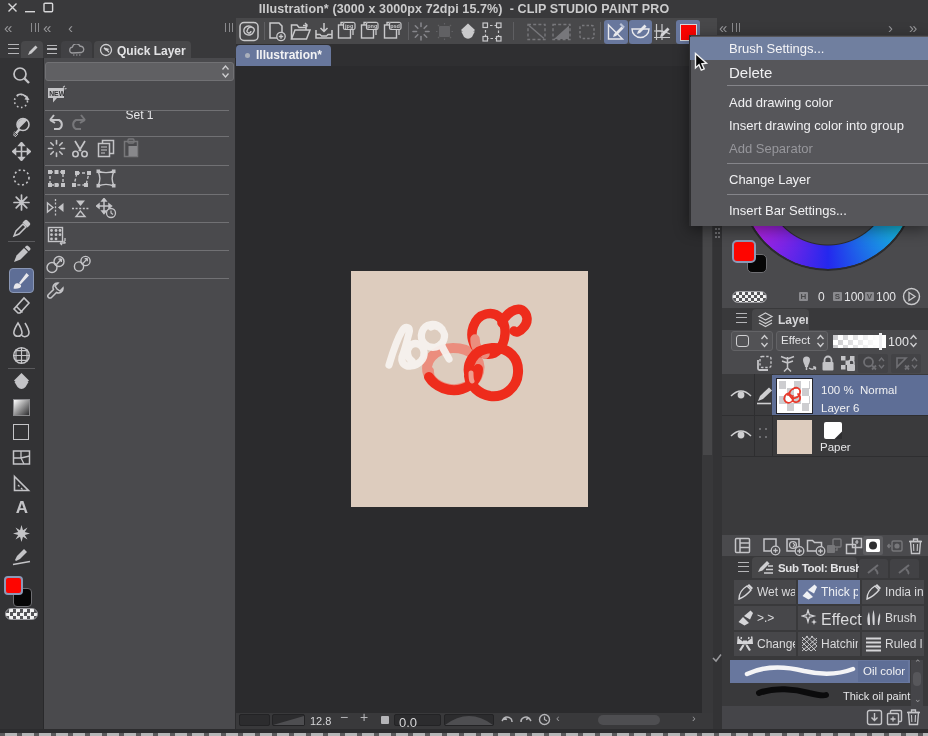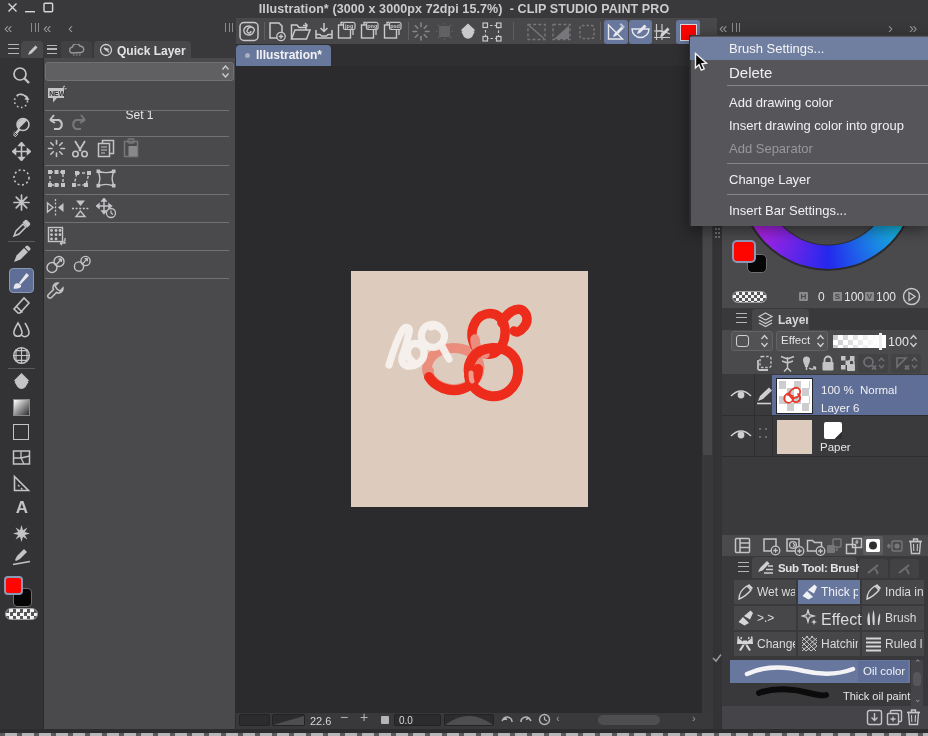--- a/index.html
+++ b/index.html
@@ -471,26 +471,26 @@
   <div class="abs" style="left:702px;top:66px;width:11px;height:647px;background:#38383a;"></div>
   <div class="abs" style="left:703px;top:180px;width:9px;height:275px;background:#474749;"></div>
   <div class="abs ic" style="left:704px;top:716px;font-size:10px;color:#9a9a9d;">⌄</div>
 
   <div class="abs" style="left:236px;top:713px;width:477px;height:16px;background:#39393b;" id="bottombar"></div>
   <div class="abs" style="left:239px;top:714px;width:31px;height:12px;background:#2c2c2e;border:1px solid #232325;border-radius:2px;"></div>
   <div class="abs" style="left:272px;top:714px;width:33px;height:12px;background:#2c2c2e;border:1px solid #232325;border-radius:2px;"></div>
   <svg class="abs" style="left:273px;top:715px" width="31" height="10" viewBox="0 0 31 10">
       <path d="M0 10 L31 10 L31 1 Z" fill="#4e4e51"></path>
     </svg>
-  <div class="abs" style="left:310px;top:715px;font-size:11px;color:#d6d6d8;">22.6</div>
+  <div class="abs" style="left:310px;top:715px;font-size:11px;color:#d6d6d8;">12.8</div>
   <div class="abs" style="left:340px;top:709px;font-size:14px;color:#b5b5b8;">−</div>
   <div class="abs" style="left:360px;top:709px;font-size:14px;color:#b5b5b8;">+</div>
   <div class="abs" style="left:381px;top:716px;width:8px;height:8px;background:#b5b5b8;border-radius:1px;"></div>
   <div class="abs" style="left:394px;top:714px;width:47px;height:12px;background:#2c2c2e;border:1px solid #232325;border-radius:2px;"></div>
-  <div class="abs" style="left:399px;top:715px;font-size:10px;color:#d6d6d8;">0.0</div>
+  <div class="abs" style="left:399px;top:715px;font-size:13px;color:#d6d6d8;">0.0</div>
   <div class="abs" style="left:444px;top:714px;width:50px;height:12px;background:#2c2c2e;border:1px solid #232325;border-radius:2px;"></div>
   <svg class="abs" style="left:445px;top:715px" width="48" height="10" viewBox="0 0 48 10">
       <path d="M0 10 Q12 1 24 1 Q36 1 48 10 Z" fill="#4e4e51"></path>
     </svg>
   <svg class="abs" style="left:501px;top:714px" width="13" height="11" viewBox="0 0 13 11">
       <path d="M3 4 L1 7 M3 4 L6 5.5 M3 4 A5 4.5 0 0 1 11 8" fill="none" stroke="#b5b5b8" stroke-width="1.5"></path>
     </svg>
   <svg class="abs" style="left:519px;top:714px" width="13" height="11" viewBox="0 0 13 11">
       <path d="M10 4 L12 7 M10 4 L7 5.5 M10 4 A5 4.5 0 0 0 2 8" fill="none" stroke="#b5b5b8" stroke-width="1.5"></path>
     </svg>

